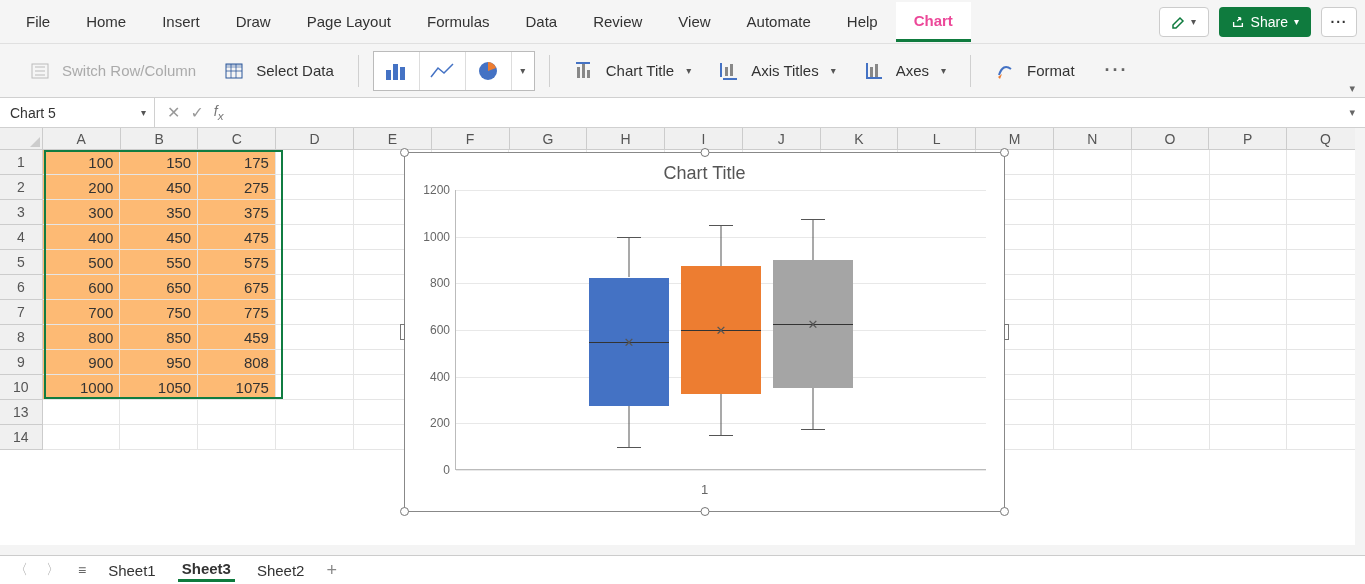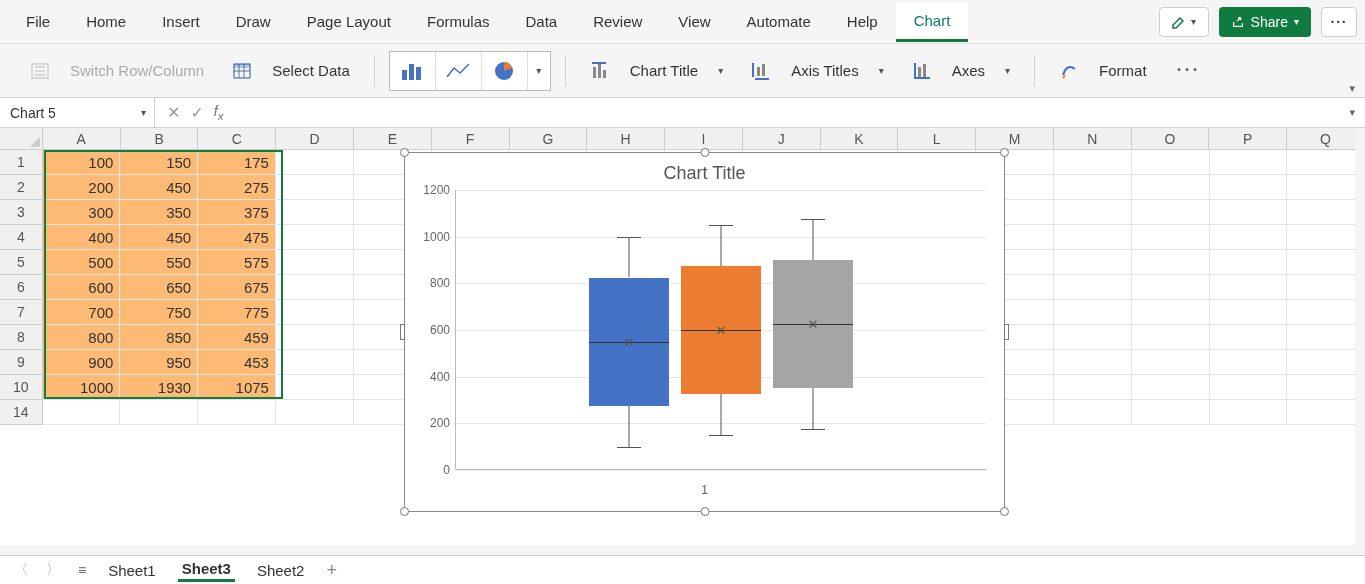--- a/index.html
+++ b/index.html
@@ -1,27 +1,27 @@
 <!DOCTYPE html>
 <html><head>
 <meta charset="utf-8">
 <style>
 *{box-sizing:border-box;margin:0;padding:0;font-family:"Segoe UI",Arial,sans-serif}
 body{background:#fff;font-size:14px;color:#333;width:1365px;height:584px;overflow:hidden;position:relative}
 
 .tabs-bar{height:44px;background:#f5f5f5;display:flex;align-items:center;padding:0 8px;border-bottom:1px solid #e0e0e0}
 .tab{padding:10px 18px;cursor:pointer;font-size:15px;color:#333}
-.tab.active{color:#0f766e;border-bottom:3px solid #0f7b3e;font-weight:400;background:#fff}
+.tab.active{color:#ec4899;border-bottom:3px solid #0f7b3e;font-weight:700;background:#fff}
 .tabs-spacer{flex:1}
 .btn-edit{width:50px;height:30px;border:1px solid #ccc;border-radius:4px;background:#fff;display:flex;align-items:center;justify-content:center;margin-right:10px;cursor:pointer;gap:4px}
 .btn-share{height:30px;background:#0f7b3e;color:#fff;border:none;border-radius:4px;padding:0 12px;display:flex;align-items:center;gap:6px;cursor:pointer;font-size:14px;margin-right:10px}
 .btn-more{width:36px;height:30px;border:1px solid #ccc;border-radius:4px;background:#fff;display:flex;align-items:center;justify-content:center;cursor:pointer;font-weight:bold;letter-spacing:1px}
 
 .ribbon{height:54px;background:#f5f5f5;display:flex;align-items:center;padding:0 20px;gap:8px;border-bottom:1px solid #d0d0d0;position:relative}
-.rib-btn{display:flex;align-items:center;gap:20px;padding:6px 10px;cursor:pointer;font-size:15px;color:#333}
+.rib-btn{display:flex;align-items:center;gap:12px;padding:6px 10px;cursor:pointer;font-size:15px;color:#333}
 .rib-btn.disabled{color:#aaa}
 .rib-sep{width:1px;height:32px;background:#d0d0d0;margin:0 6px}
 .chart-type-group{display:flex;border:1px solid #bbb;background:#fff}
 .chart-type{width:46px;height:38px;display:flex;align-items:center;justify-content:center;border-right:1px solid #ddd;cursor:pointer}
 .chart-type:last-child{border-right:none}
 .chev{font-size:10px;color:#555}
 .rib-ellipsis{font-size:18px;font-weight:bold;letter-spacing:2px;color:#666;padding:0 12px;cursor:pointer}
 .rib-collapse{position:absolute;right:10px;bottom:2px;font-size:11px;color:#666;cursor:pointer}
 
 .formula-bar{height:30px;display:flex;align-items:center;border-bottom:1px solid #d0d0d0}
@@ -382,41 +382,61 @@
         <div class="cell"></div>
         <div class="cell"></div>
         <div class="cell"></div>
         <div class="cell"></div>
         <div class="cell"></div>
       </div>
       <div class="row">
         <div class="rowh">9</div>
         <div class="cell sel">900</div>
         <div class="cell sel">950</div>
-        <div class="cell sel">453</div>
+        <div class="cell sel">808</div>
         <div class="cell"></div>
         <div class="cell"></div>
         <div class="cell"></div>
         <div class="cell"></div>
         <div class="cell"></div>
         <div class="cell"></div>
         <div class="cell"></div>
         <div class="cell"></div>
         <div class="cell"></div>
         <div class="cell"></div>
         <div class="cell"></div>
         <div class="cell"></div>
         <div class="cell"></div>
         <div class="cell"></div>
       </div>
       <div class="row">
         <div class="rowh">10</div>
         <div class="cell sel">1000</div>
-        <div class="cell sel">1930</div>
+        <div class="cell sel">1050</div>
         <div class="cell sel">1075</div>
+        <div class="cell"></div>
+        <div class="cell"></div>
+        <div class="cell"></div>
+        <div class="cell"></div>
+        <div class="cell"></div>
+        <div class="cell"></div>
+        <div class="cell"></div>
+        <div class="cell"></div>
+        <div class="cell"></div>
+        <div class="cell"></div>
+        <div class="cell"></div>
+        <div class="cell"></div>
+        <div class="cell"></div>
+        <div class="cell"></div>
+      </div>
+      <div class="row">
+        <div class="rowh">13</div>
+        <div class="cell"></div>
+        <div class="cell"></div>
+        <div class="cell"></div>
         <div class="cell"></div>
         <div class="cell"></div>
         <div class="cell"></div>
         <div class="cell"></div>
         <div class="cell"></div>
         <div class="cell"></div>
         <div class="cell"></div>
         <div class="cell"></div>
         <div class="cell"></div>
         <div class="cell"></div>

